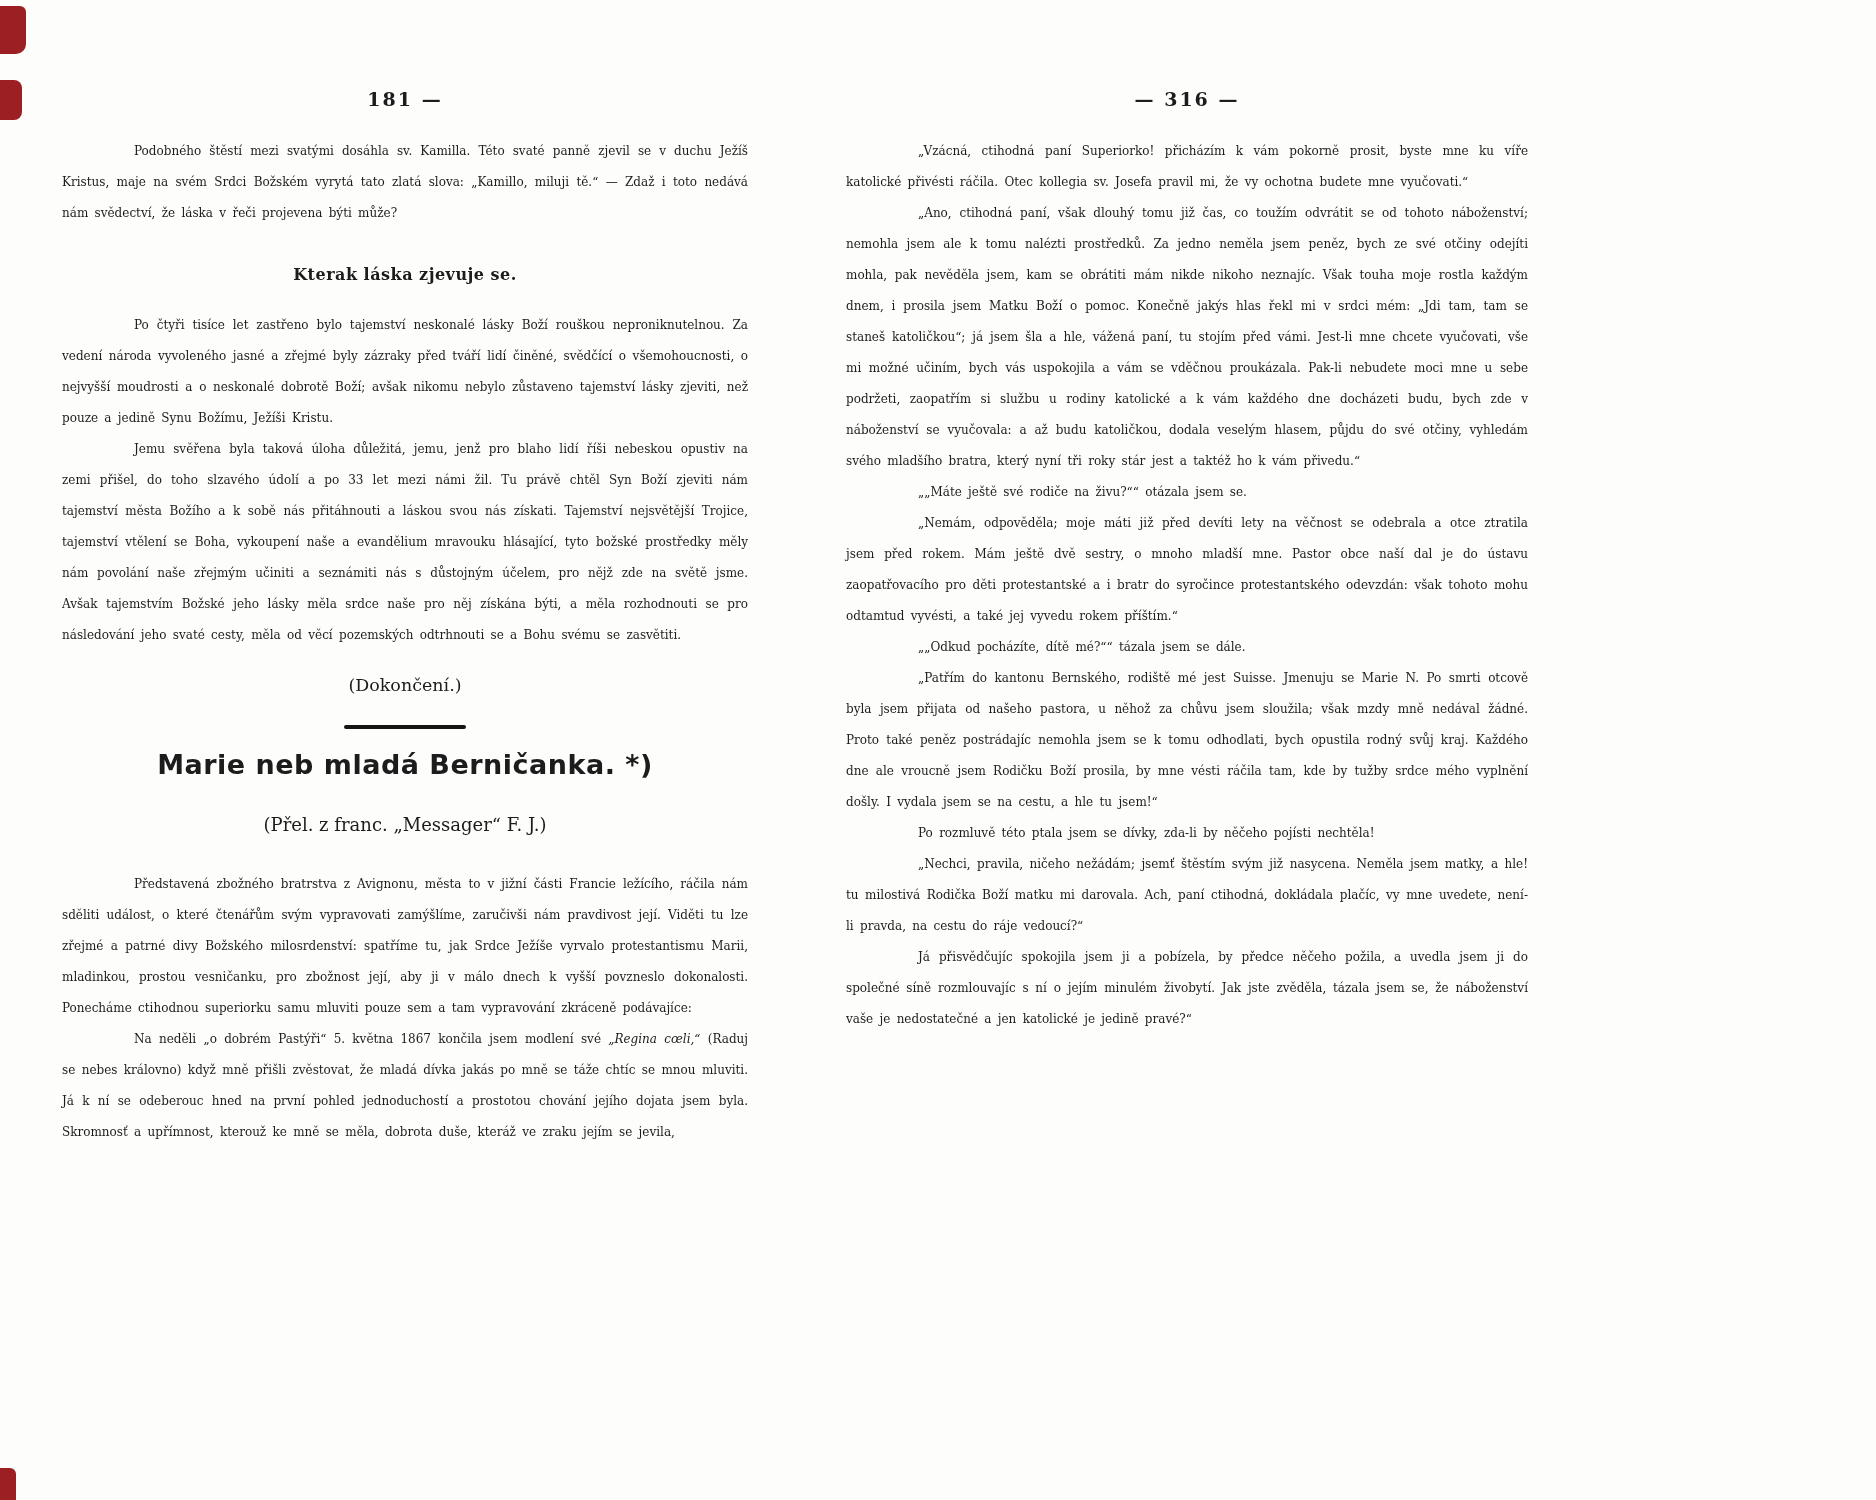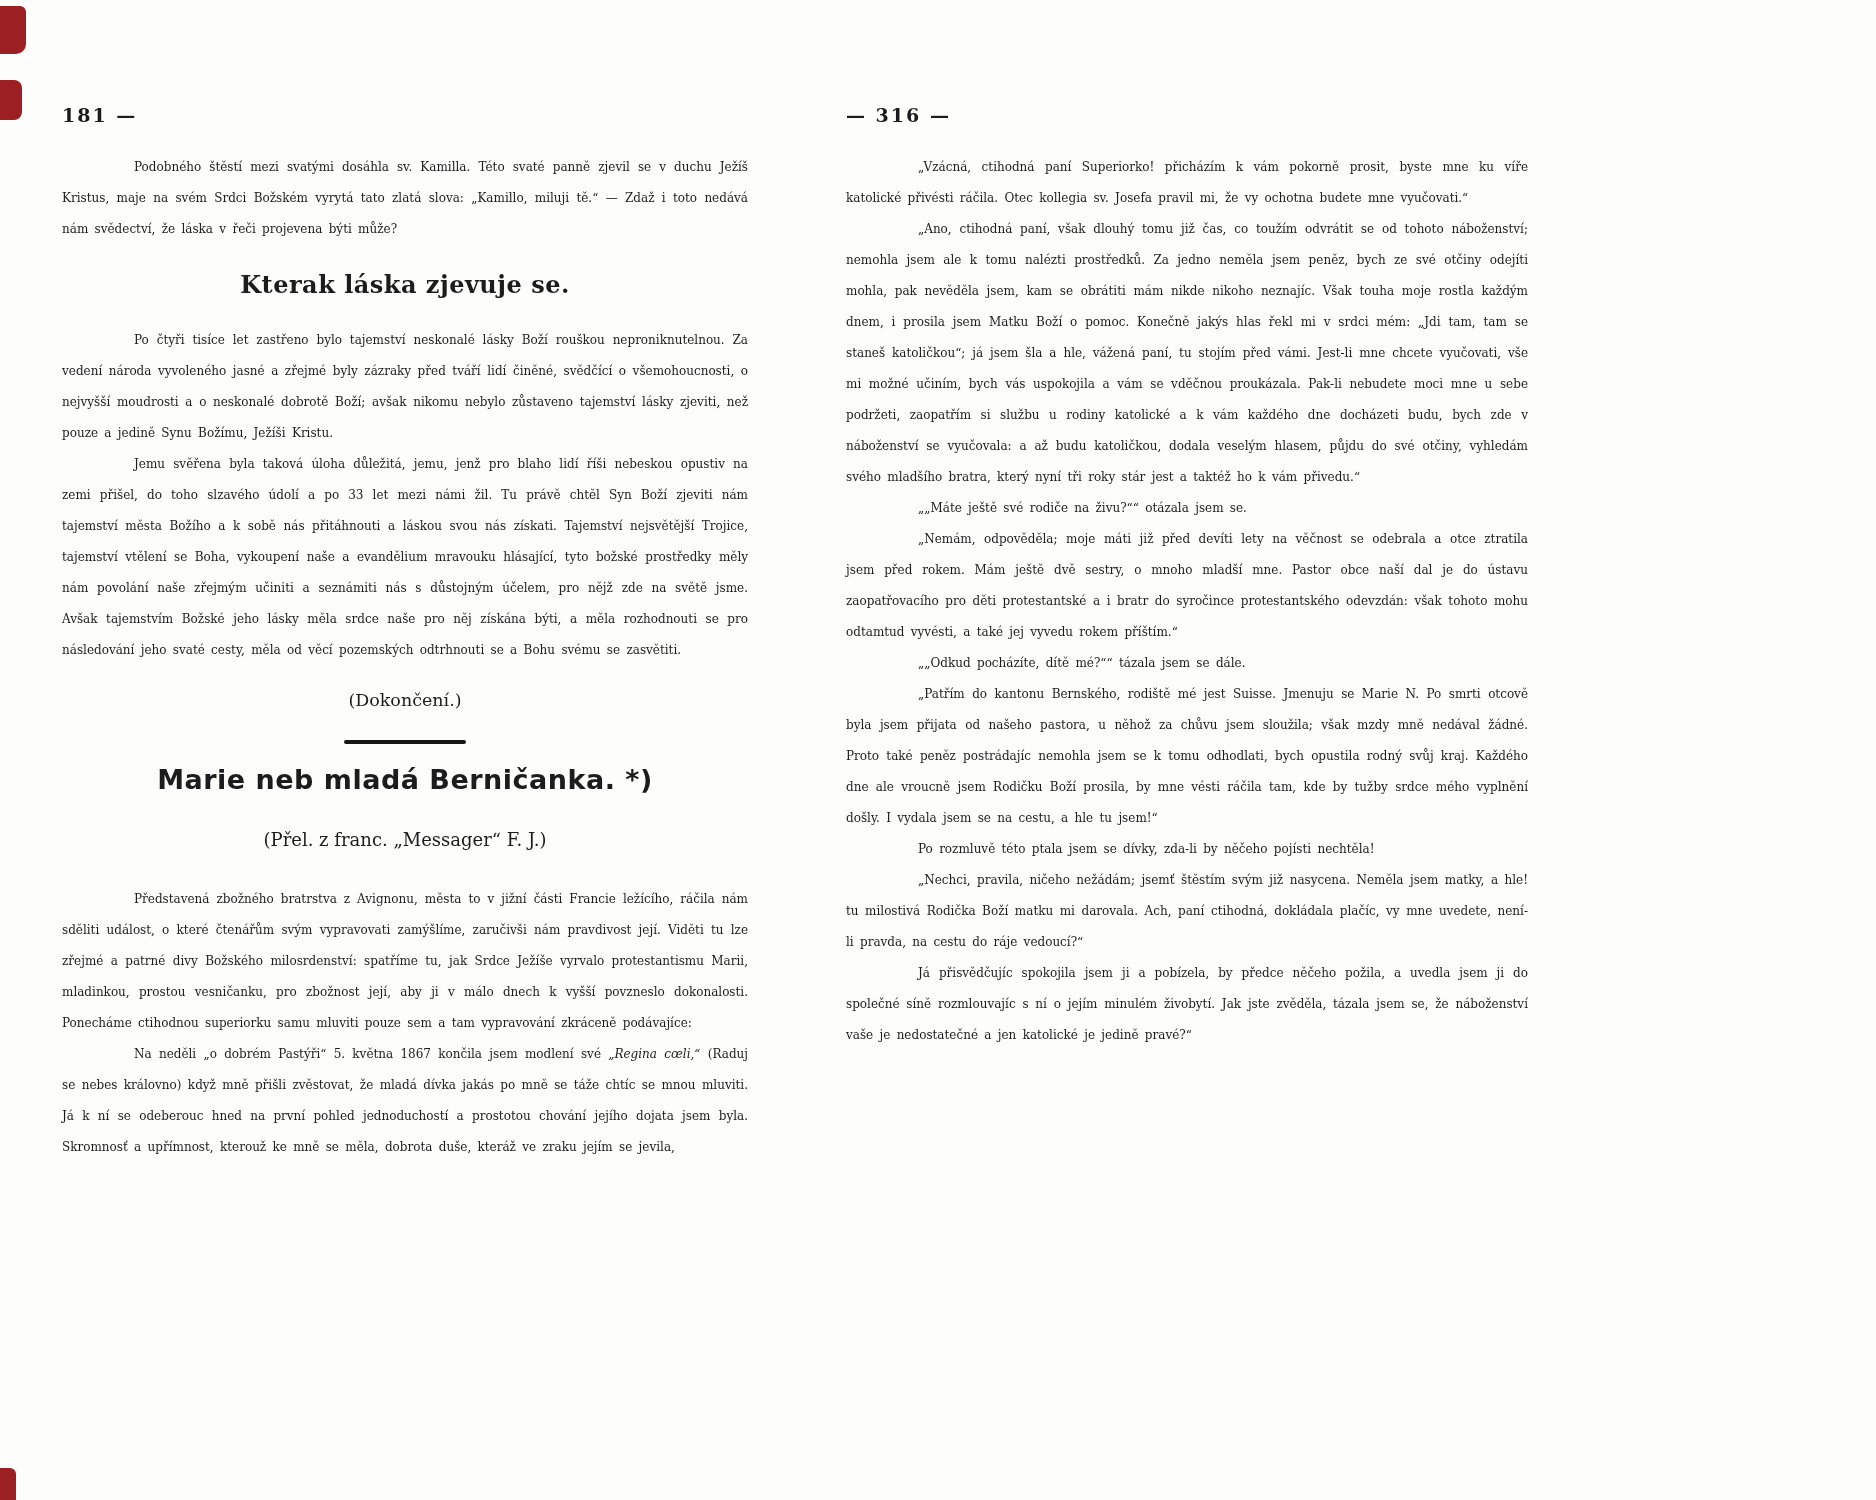--- a/index.html
+++ b/index.html
@@ -9,31 +9,31 @@
     font-family:"DejaVu Serif","Liberation Serif",serif;
     color:#1c1c1c;
     overflow:hidden;
     position:relative;
     -webkit-font-smoothing:antialiased;
   }
   .page{position:absolute;top:88px;}
   #left-page{left:62px;width:686px;}
   #right-page{left:846px;width:682px;}
   .pageno{
-    text-align:left;font-size:19px;letter-spacing:2px;
-    margin:16px 0 26px 0;font-weight:bold;
+    text-align:center;font-size:19px;letter-spacing:2px;
+    margin:0 0 26px 0;font-weight:bold;
   }
   .para{
     margin:0;font-size:12px;line-height:31px;
     text-align:justify;word-spacing:2.5px;
   }
   .para.indent{text-indent:72px;}
   .heading{
-    text-align:center;font-size:24px;font-weight:bold;
-    margin:25px 0 26px 0;letter-spacing:0.5px;
+    text-align:center;font-size:16px;font-weight:bold;
+    margin:36px 0 26px 0;letter-spacing:0.5px;
   }
   .center-note{
     text-align:center;font-size:17.5px;margin:24px 0 30px 0;
   }
   .divider{
     width:122px;height:4px;background:#151515;margin:0 auto 0 auto;
     border-radius:2px;
   }
   .title{
     text-align:center;

